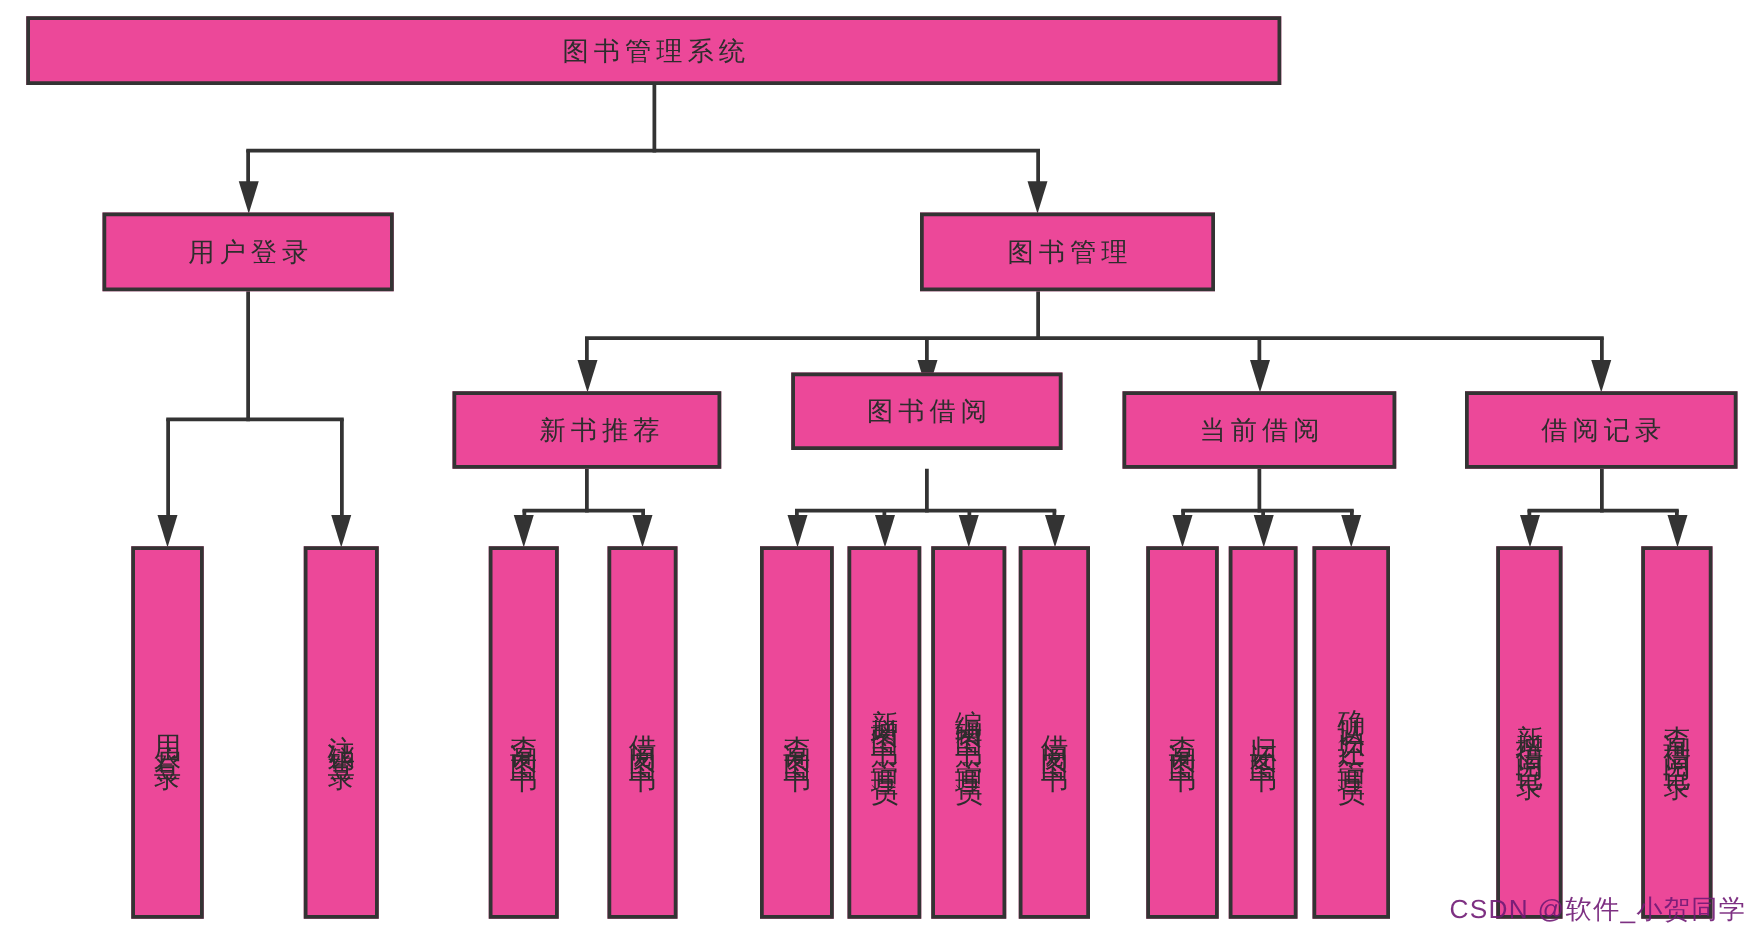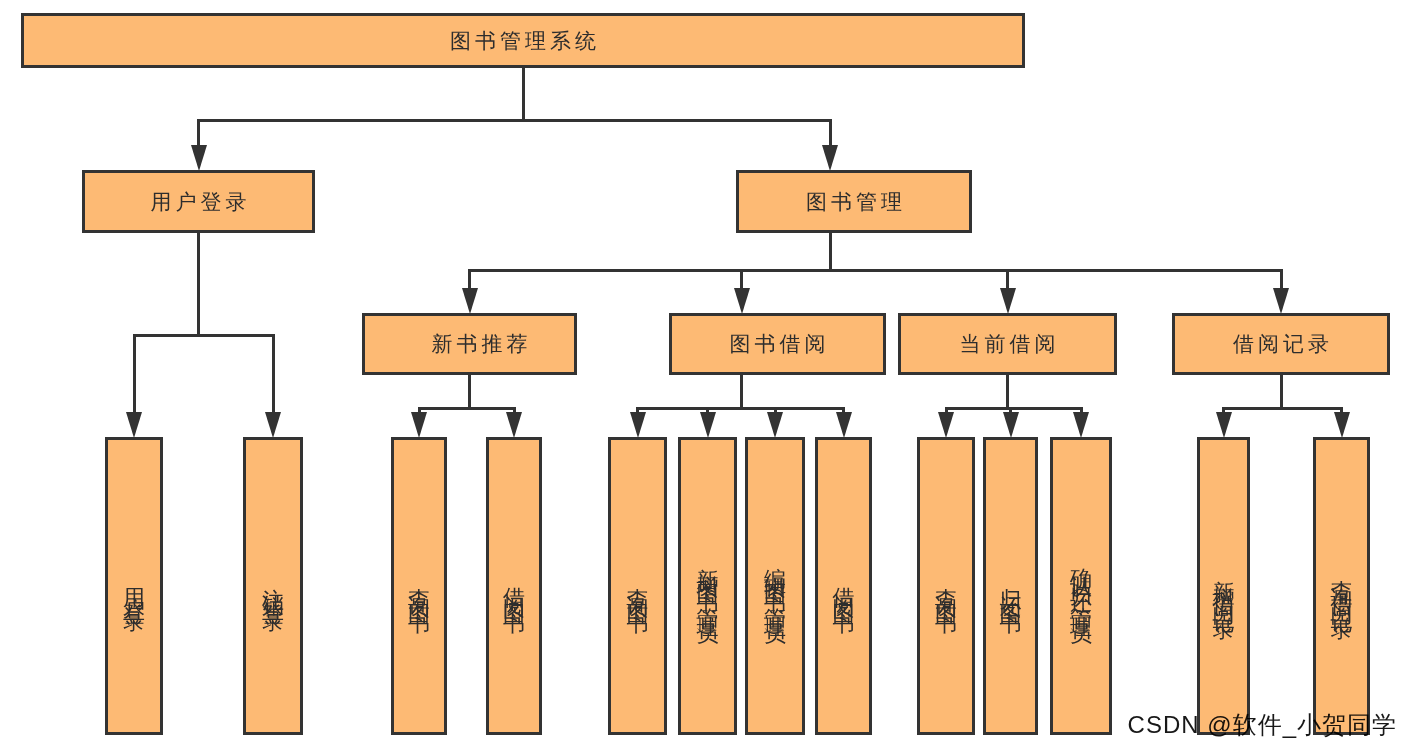--- a/index.html
+++ b/index.html
@@ -12,21 +12,21 @@
     position: relative;
     width: 1405px;
     height: 747px;
     background: #ffffff;
     overflow: hidden;
   }
   .node {
     position: absolute;
     box-sizing: border-box;
     border: 3px solid #333333;
-    background: #fdba74;
+    background: #ec4899;
     display: flex;
     align-items: center;
     justify-content: center;
     z-index: 2;
   }
   .node .label-h {
     font-size: 21px;
     letter-spacing: 4px;
     color: #2d2d2d;
     white-space: nowrap;
@@ -51,22 +51,22 @@
     height: 0;
     border-left: 8px solid transparent;
     border-right: 8px solid transparent;
     border-top: 26px solid #333333;
     z-index: 1;
   }
   .watermark {
     position: absolute;
     right: 8px;
     bottom: 6px;
-    font-size: 24px;
-    color: #000000;
+    font-size: 21px;
+    color: #701a75;
     opacity: 0.9;
     letter-spacing: 1px;
     z-index: 3;
     white-space: nowrap;
   }
 </style>
 </head>
 <body>
 
 <div id="diagram">
@@ -112,21 +112,21 @@
     <div class="node" style="left: 391px; top: 437px; width: 56px; height: 298px;">
       <span class="label-v">查询图书</span>
     </div>
     <div class="cline" style="left: 512.5px; top: 408px; width: 3px; height: 5px;"></div>
     <div class="arrow" style="left: 506px; top: 412px;"></div>
     <div class="node" style="left: 486px; top: 437px; width: 56px; height: 298px;">
       <span class="label-v">借阅图书</span>
     </div>
     <div class="cline" style="left: 740px; top: 270px; width: 3px; height: 19px;"></div>
     <div class="arrow" style="left: 733.5px; top: 288px;"></div>
-    <div class="node" style="left: 633px; top: 313px; width: 217px; height: 62px; margin-left: 36px;">
+    <div class="node" style="left: 633px; top: 298px; width: 217px; height: 62px;">
       <span class="label-h">图书借阅</span>
     </div>
     <div class="cline" style="left: 740px; top: 375px; width: 3px; height: 34.5px;"></div>
     <div class="cline" style="left: 636px; top: 406.5px; width: 209px; height: 3px;"></div>
     <div class="cline" style="left: 636px; top: 408px; width: 3px; height: 5px;"></div>
     <div class="arrow" style="left: 629.5px; top: 412px;"></div>
     <div class="node" style="left: 608px; top: 437px; width: 59px; height: 298px;">
       <span class="label-v">查询图书</span>
     </div>
     <div class="cline" style="left: 706px; top: 408px; width: 3px; height: 5px;"></div>

